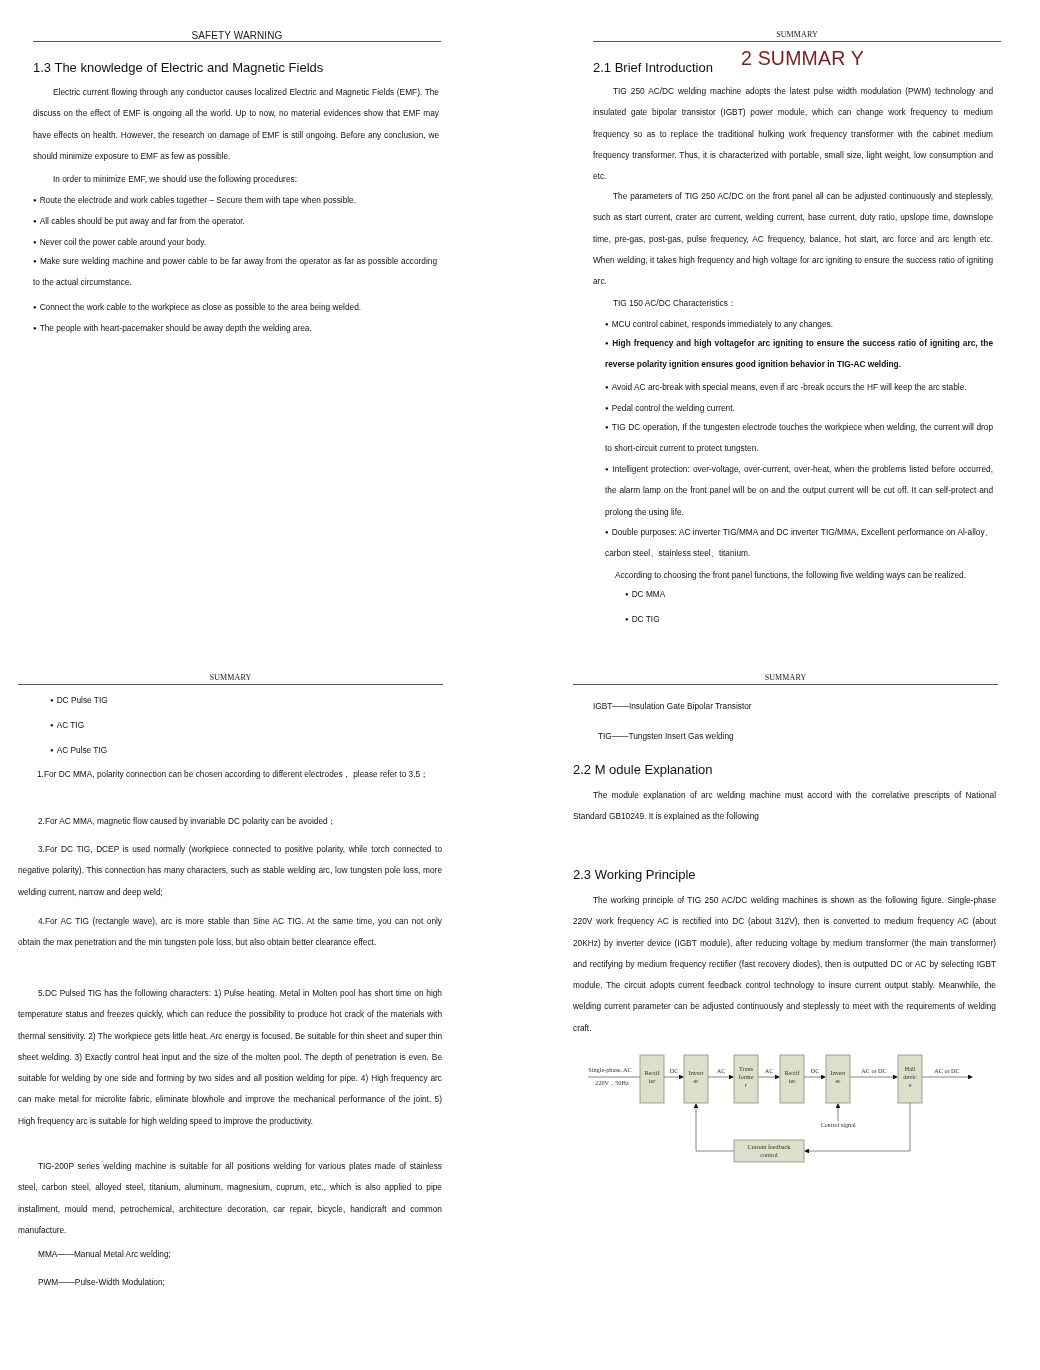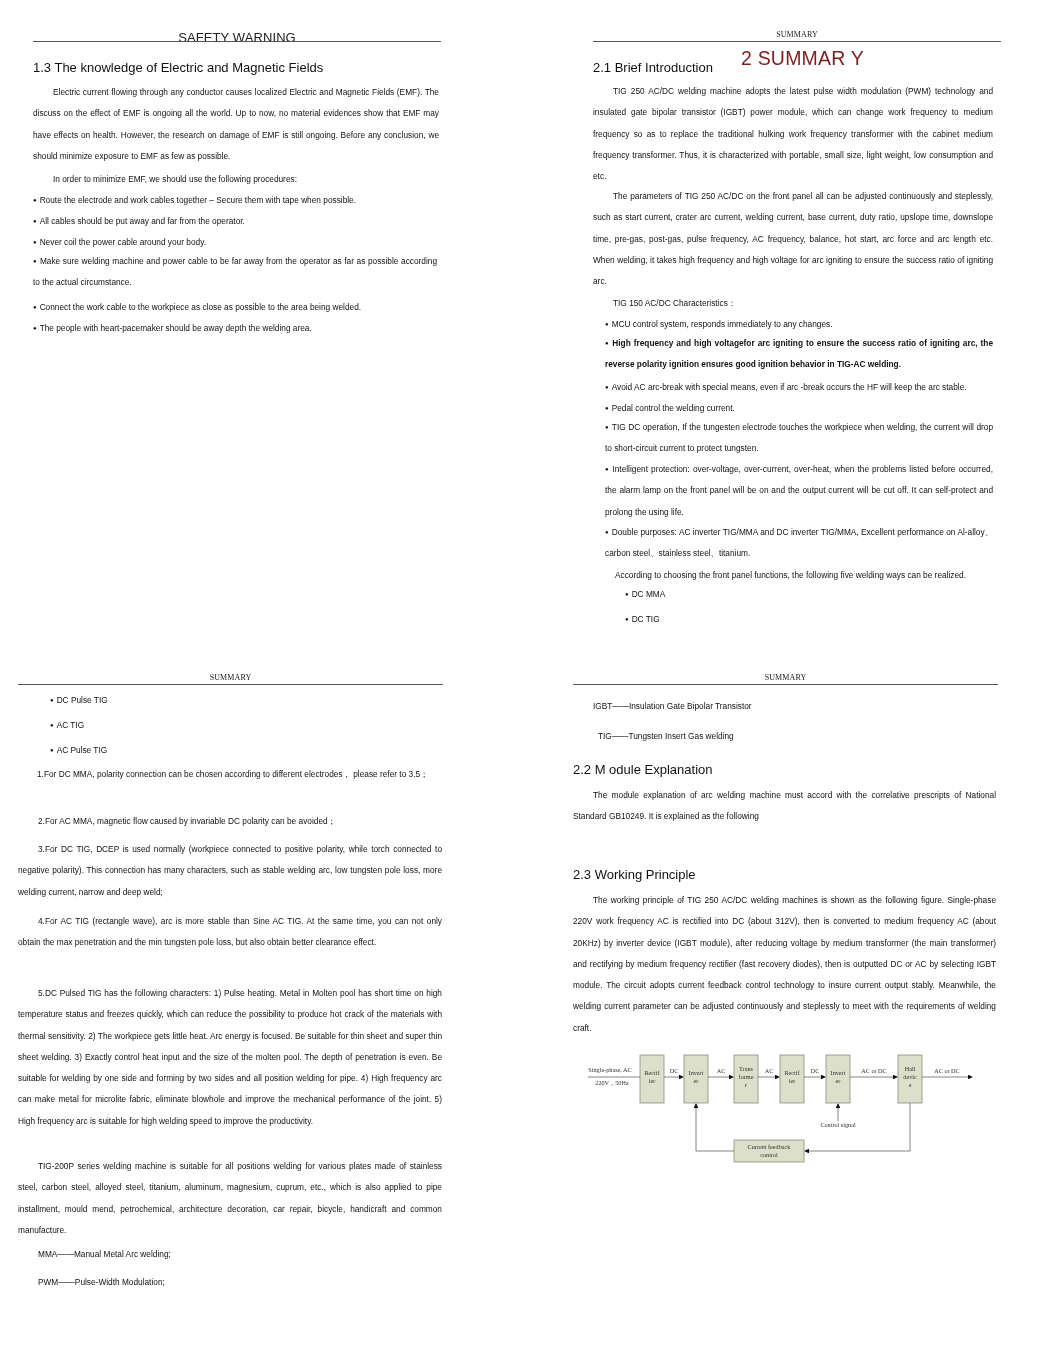--- a/index.html
+++ b/index.html
@@ -18,21 +18,21 @@
     .page {
       position: absolute;
     }
     .page-header {
       position: absolute;
       left: 0;
       right: 0;
       top: 0;
       height: 12px;
       text-align: center;
-      font-size: 13px;
+      font-size: 10px;
       letter-spacing: 0.1px;
       color: #222;
     }
     .page-header.serif {
       font-family: "Liberation Serif", "DejaVu Serif", serif;
       font-size: 8px;
     }
     .header-rule {
       position: absolute;
       left: 0;
@@ -117,21 +117,21 @@
   <div class="h2" style="left:0; top:30px;">2.1 Brief Introduction</div>
 
   <div class="para" style="left:0; top:51px; width:400px;">
     <span class="indent"></span><span>TIG 250 AC/DC welding machine adopts the latest pulse width modulation (PWM) technology and insulated gate bipolar transistor (IGBT) power module, which can change work frequency to medium frequency so as to replace the traditional hulking work frequency transformer with the cabinet medium frequency transformer. Thus, it is characterized with portable, small size, light weight, low consumption and etc.</span>
   </div>
   <div class="para" style="left:0; top:156px; width:400px;">
     <span class="indent"></span><span>The parameters of TIG 250 AC/DC on the front panel all can be adjusted continuously and steplessly, such as start current, crater arc current, welding current, base current, duty ratio, upslope time, downslope time, pre-gas, post-gas, pulse frequency, AC frequency, balance, hot start, arc force and arc length etc. When welding, it takes high frequency and high voltage for arc igniting to ensure the success ratio of igniting arc.</span>
   </div>
   <div class="line" style="left:20px; top:268px;">TIG 150 AC/DC Characteristics：</div>
 
-  <div class="line bullet" style="left:12px; top:289px;">MCU control system, responds immediately to any changes.</div>
+  <div class="line bullet" style="left:12px; top:289px;">MCU control cabinet, responds immediately to any changes.</div>
   <div class="para bullet" style="left:12px; top:303px; width:388px; text-indent:0;font-weight:bold;">High frequency and high voltagefor arc igniting to ensure the success ratio of igniting arc, the reverse polarity ignition ensures good ignition behavior in TIG-AC welding.</div>
   <div class="line bullet" style="left:12px; top:352px;">Avoid AC arc-break with special means, even if arc -break occurs the HF will keep the arc stable.</div>
   <div class="line bullet" style="left:12px; top:373px;">Pedal control the welding current.</div>
   <div class="para bullet" style="left:12px; top:387px; width:388px;">TIG DC operation, If the tungesten electrode touches the workpiece when welding, the current will drop to short-circuit current to protect tungsten.</div>
   <div class="para bullet" style="left:12px; top:429px; width:388px;">Intelligent protection: over-voltage, over-current, over-heat, when the problems listed before occurred, the alarm lamp on the front panel will be on and the output current will be cut off. It can self-protect and prolong the using life.</div>
   <div class="para bullet" style="left:12px; top:492px; width:388px;">Double purposes: AC inverter TIG/MMA and DC inverter TIG/MMA, Excellent performance on Al-alloy、carbon steel、stainless steel、titanium.</div>
 
   <div class="line" style="left:22px; top:540px;">According to choosing the front panel functions, the following five welding ways can be realized.</div>
   <div class="line bullet" style="left:32px; top:559px;">DC MMA</div>
   <div class="line bullet" style="left:32px; top:584px;">DC TIG</div>

